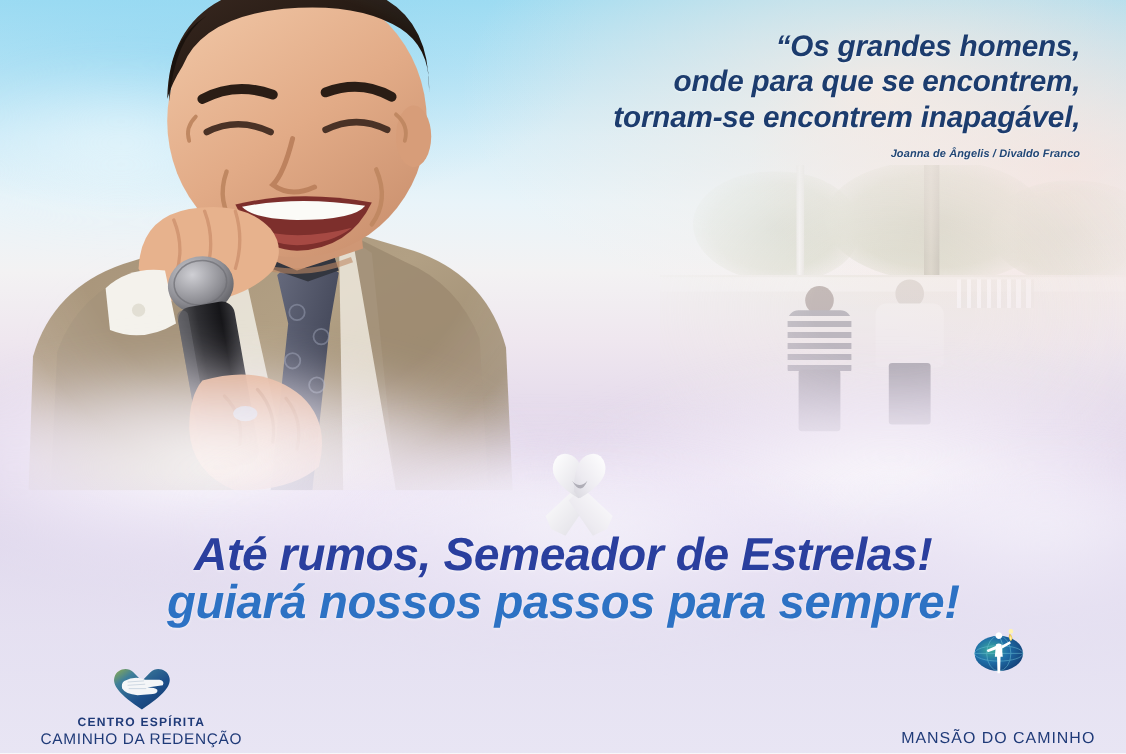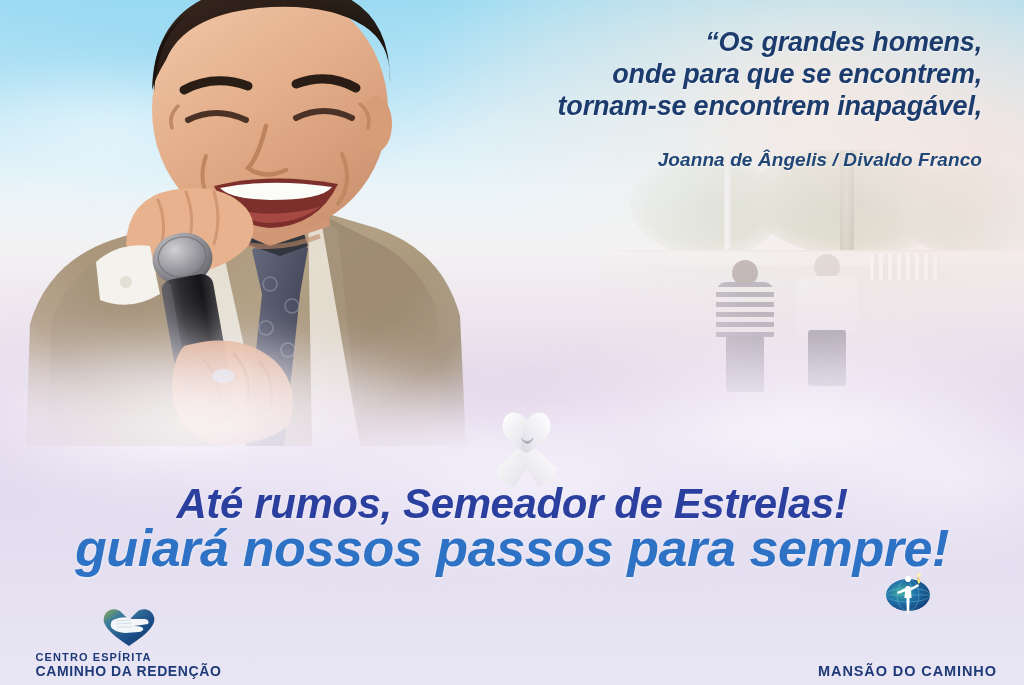--- a/index.html
+++ b/index.html
@@ -163,24 +163,24 @@
     font-style: italic;
     font-weight: bold;
     font-size: 27px;
     line-height: 32px;
     letter-spacing: -0.2px;
     color: #1c3c6e;
     white-space: nowrap;
     text-shadow: 0 1px 2px rgba(255,255,255,0.65);
   }
   .quote-attrib {
-    margin-top: 27px;
+    margin-top: 13px;
     font-style: italic;
     font-weight: bold;
-    font-size: 19px;
+    font-size: 10px;
     letter-spacing: 0.1px;
     color: #214776;
     text-shadow: 0 1px 2px rgba(255,255,255,0.6);
   }
 
   
   .ribbon {
     position: absolute;
     left: 487px;
     top: 407px;
@@ -202,49 +202,50 @@
     font-style: italic;
     font-weight: bold;
     font-size: 42px;
     line-height: 44px;
     letter-spacing: -0.4px;
     white-space: nowrap;
     text-shadow: 0 1px 3px rgba(255,255,255,0.55);
   }
   .headline .hl-1 { color: #2a3f9e; }
   .headline .hl-2 { color: #2a46a3; }
-  .headline .hl-3 { color: #2d72c4; font-size: 52px; }
+  .headline .hl-3 { color: #2d72c4; font-size: 43px; }
 
   
   .logo {
     position: absolute;
     bottom: 6px;
     display: flex;
     flex-direction: column;
     align-items: center;
   }
   .logo-left  { left: 26px;  width: 205px; }
   .logo-right { right: 14px; width: 205px; gap: 44px; }
 
   .logo-mark { display: block; }
 
   .logo-caption {
+    text-align: center;
     color: #1f3a78;
     line-height: 1.05;
   }
   .logo-caption .cap-small {
     display: block;
     font-size: 11px;
     font-weight: bold;
     letter-spacing: 1.1px;
   }
   .logo-caption .cap-big {
     display: block;
     font-size: 14px;
-    font-weight: bold;
+    font-weight: normal;
     letter-spacing: 0.6px;
     margin-top: 1px;
   }
   .logo-right .logo-caption .cap-big {
     font-size: 14.5px;
     letter-spacing: 0.9px;
   }
 </style>
 </head>
 <body>

